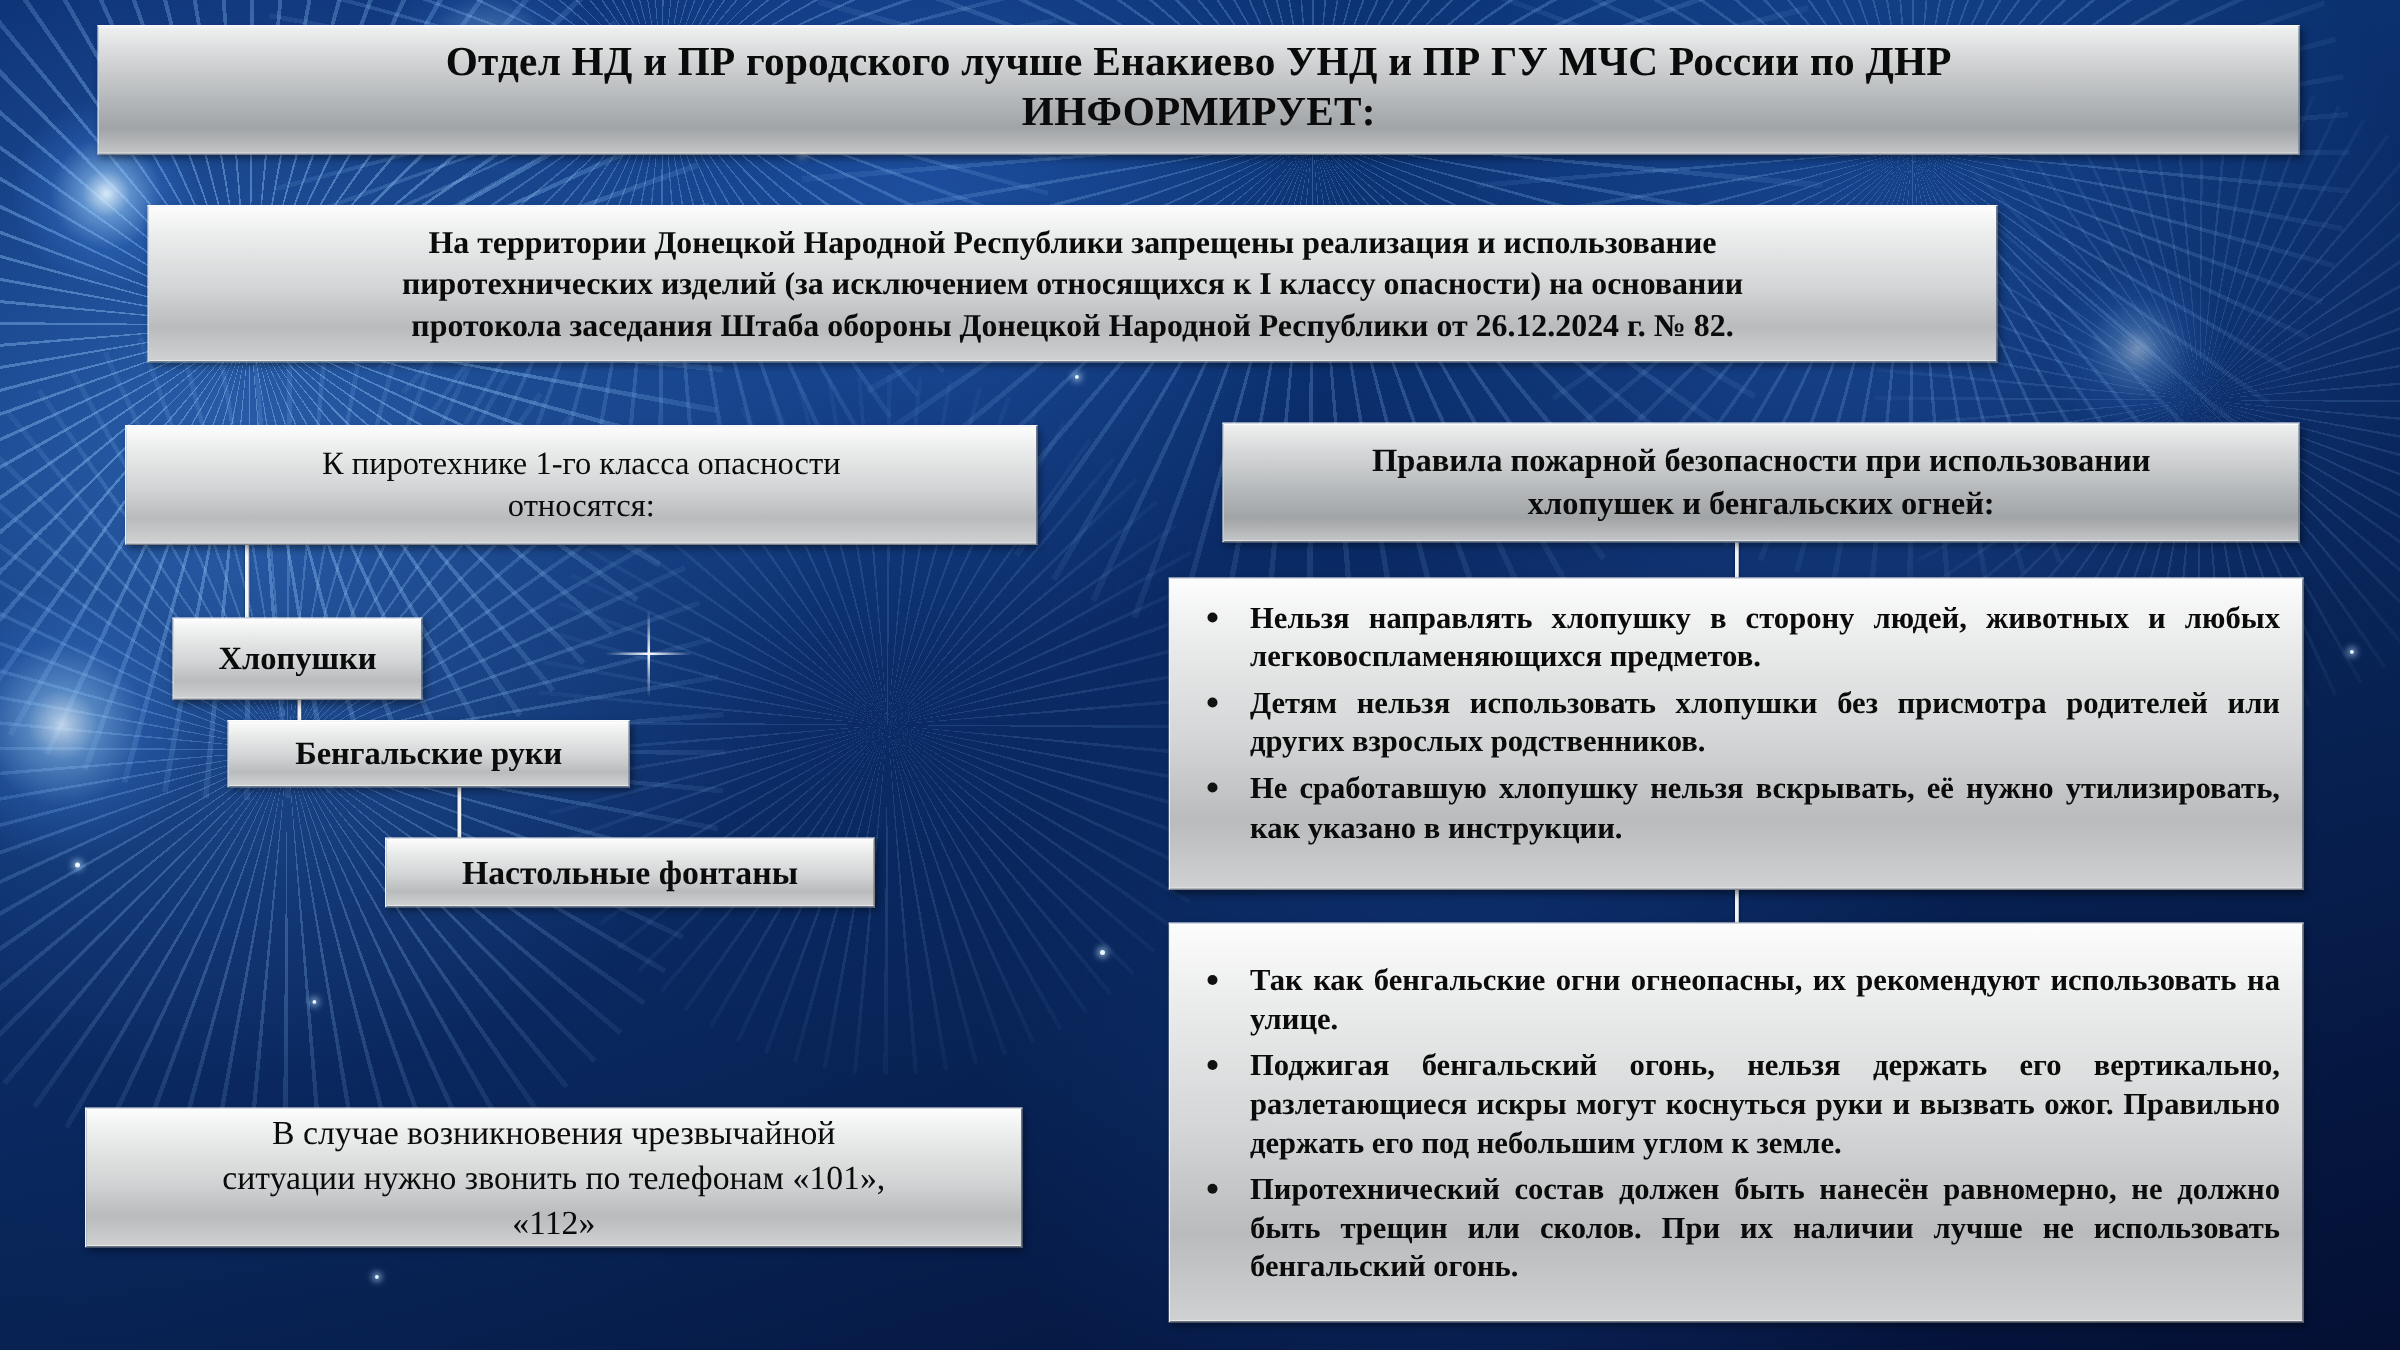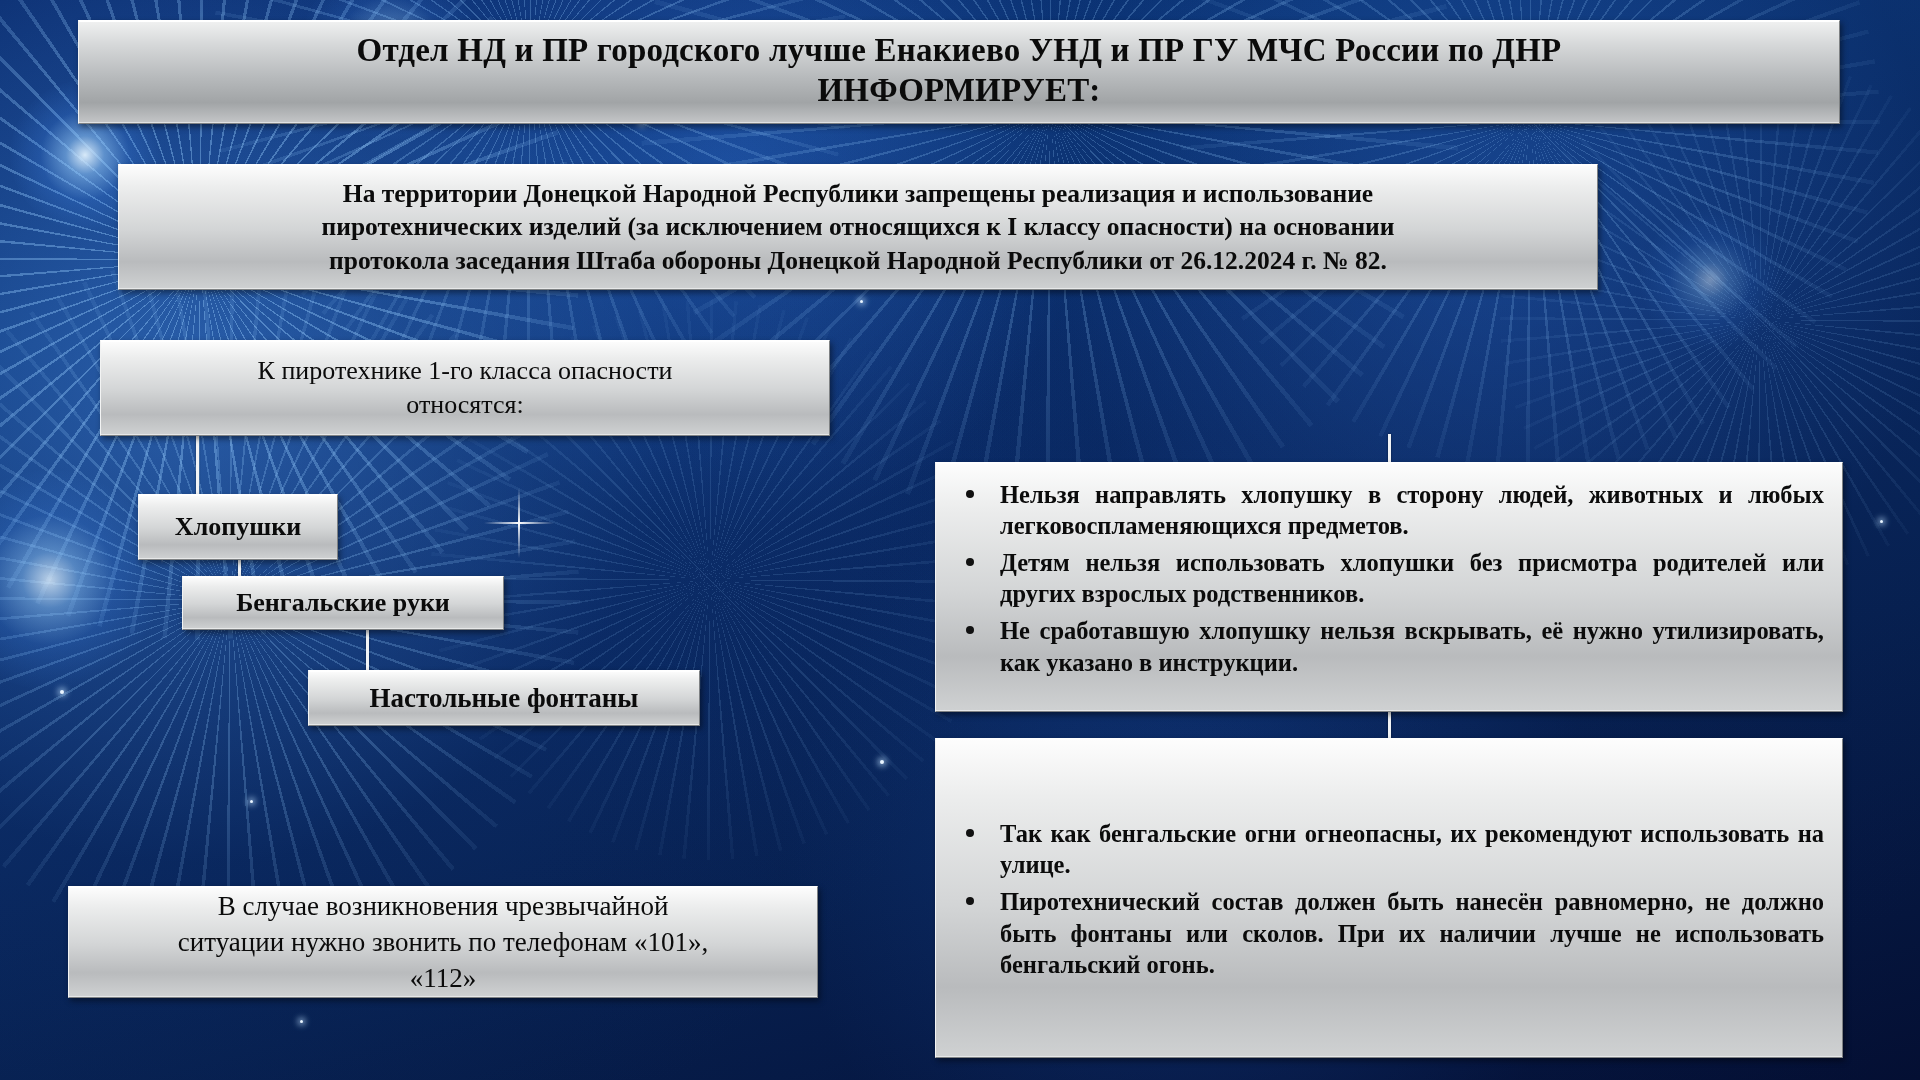--- a/index.html
+++ b/index.html
@@ -236,29 +236,34 @@
   <div class="plaque" id="item-3">
     <div class="line ctr">Настольные фонтаны</div>
   </div>
 
   <div class="plaque" id="emergency-box">
     <div class="line ctr">В случае возникновения чрезвычайной</div>
     <div class="line ctr">ситуации нужно звонить по телефонам «101»,</div>
     <div class="line ctr">«112»</div>
   </div>
 
+  <div class="plaque dark" id="rules-head">
+    <div class="line ctr">Правила пожарной безопасности при использовании</div>
+    <div class="line ctr">хлопушек и бенгальских огней:</div>
+  </div>
 
   <div class="plaque" id="rules-box-1">
     <ul class="bullets">
       <li><span class="dot"></span><span>Нельзя направлять хлопушку в сторону людей, животных и любых легковоспламеняющихся предметов.</span></li>
       <li><span class="dot"></span><span>Детям нельзя использовать хлопушки без присмотра родителей или других взрослых родственников.</span></li>
       <li><span class="dot"></span><span>Не сработавшую хлопушку нельзя вскрывать, её нужно утилизировать, как указано в инструкции.</span></li>
     </ul>
   </div>
 
   <div class="plaque" id="rules-box-2">
     <ul class="bullets">
       <li><span class="dot"></span><span>Так как бенгальские огни огнеопасны, их рекомендуют использовать на улице.</span></li>
-      <li><span class="dot"></span><span>Пиротехнический состав должен быть нанесён равномерно, не должно быть фонтаны или сколов. При их наличии лучше не использовать бенгальский огонь.</span></li>
+      <li><span class="dot"></span><span>Поджигая бенгальский огонь, нельзя держать его вертикально, разлетающиеся искры могут коснуться руки и вызвать ожог. Правильно держать его под небольшим углом к земле.</span></li>
+      <li><span class="dot"></span><span>Пиротехнический состав должен быть нанесён равномерно, не должно быть трещин или сколов. При их наличии лучше не использовать бенгальский огонь.</span></li>
     </ul>
   </div>
 
 </div>
 
 </body></html>

